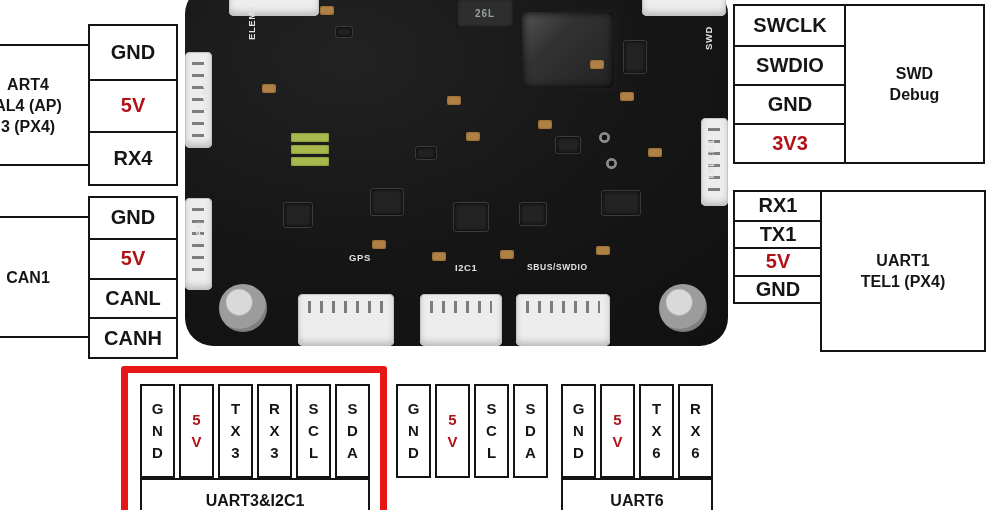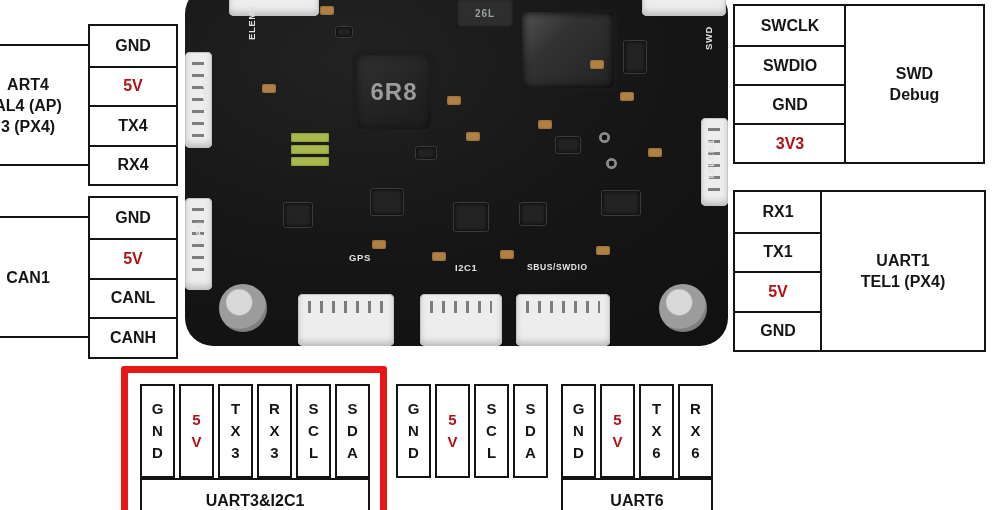--- a/index.html
+++ b/index.html
@@ -49,21 +49,21 @@
   .ledcluster i { display: block; height: 9px; margin: 3px 0; background: #a9b84c; border-radius: 1px; box-shadow: inset 0 0 2px #5d6620; }
 
   .conn { position: absolute; background: #ededed; border-radius: 5px; box-shadow: inset 0 0 0 1px #c3c3c3, inset 0 -4px 6px #bdbdbd; }
   .slots-h { margin: 7px 10px 0; height: 12px; background: repeating-linear-gradient(90deg,#7d7d7d 0 3px, transparent 3px 12px); }
   .slots-v { margin: 10px 0 0 7px; width: 12px; height: calc(100% - 20px); background: repeating-linear-gradient(180deg,#7d7d7d 0 3px, transparent 3px 12px); }
 
   
   .table { position: absolute; display: grid; grid-auto-rows: 1fr; background: #fff; border: 2.5px solid #141414; }
   .table .cell {
     display: flex; align-items: center; justify-content: center;
-    font-weight: bold; font-size: 16px; color: #151515; border-top: 2.5px solid #141414;
+    font-weight: bold; font-size: 20px; color: #151515; border-top: 2.5px solid #141414;
   }
   .table .cell:first-child { border-top: none; }
   .labelbox {
     position: absolute; background: #fff; border: 2.5px solid #141414;
     display: flex; flex-direction: column; align-items: center; justify-content: center;
     font-weight: bold; font-size: 16px; line-height: 21px; color: #151515; text-align: center;
   }
   .red { color: var(--red-text, #b01217) !important; }
 
   
@@ -108,23 +108,20 @@
     <div class="conn" style="left:113px;top:308px;width:96px;height:52px">
         <div class="slots-h"></div>
       </div>
     <div class="conn" style="left:235px;top:308px;width:82px;height:52px">
         <div class="slots-h"></div>
       </div>
     <div class="conn" style="left:331px;top:308px;width:94px;height:52px">
         <div class="slots-h"></div>
       </div>
 
-    <div class="inductor" style="left:167px;top:64px">
-      <span>6R8</span>
-    </div>
     <div class="mcu" style="left:337px;top:26px"></div>
     <div class="ic26" style="left:271px;top:12px">
       <span>26L</span>
     </div>
     <div class="ledcluster" style="left:106px;top:144px">
         <i></i>
         <i></i>
         <i></i>
       </div>
 
@@ -165,21 +162,20 @@
   </div>
 
   <div class="labelbox" style="left:-34px;top:44px;width:124px;height:122px">
     <div>ART4</div>
     <div>AL4 (AP)</div>
     <div>3 (PX4)</div>
   </div>
   <div class="table" style="left:88px;top:24px;width:90px;height:162px">
     <div class="cell">GND</div>
     <div class="cell red">5V</div>
-    <div class="cell">TX4</div>
     <div class="cell">RX4</div>
   </div>
 
   <div class="labelbox" style="left:-34px;top:216px;width:124px;height:122px">
     <div>CAN1</div>
   </div>
   <div class="table" style="left:88px;top:196px;width:90px;height:163px">
     <div class="cell">GND</div>
     <div class="cell red">5V</div>
     <div class="cell">CANL</div>
@@ -190,21 +186,21 @@
     <div class="cell">SWCLK</div>
     <div class="cell">SWDIO</div>
     <div class="cell">GND</div>
     <div class="cell red">3V3</div>
   </div>
   <div class="labelbox" style="left:844px;top:4px;width:141px;height:160px">
     <div>SWD</div>
     <div>Debug</div>
   </div>
 
-  <div class="table" style="left:733px;top:190px;width:90px;height:162px">
+  <div class="table" style="left:733px;top:190px;width:90px;height:114px">
     <div class="cell">RX1</div>
     <div class="cell">TX1</div>
     <div class="cell red">5V</div>
     <div class="cell">GND</div>
   </div>
   <div class="labelbox" style="left:820px;top:190px;width:166px;height:162px">
     <div>UART1</div>
     <div>TEL1 (PX4)</div>
   </div>
 

